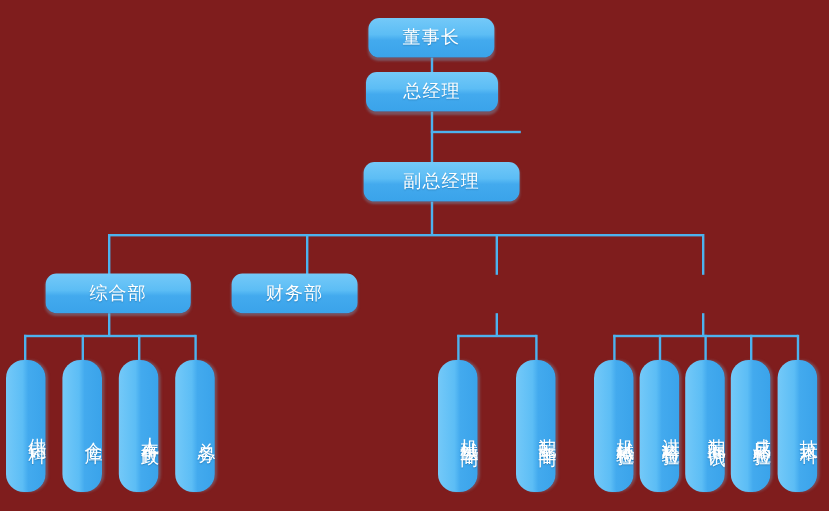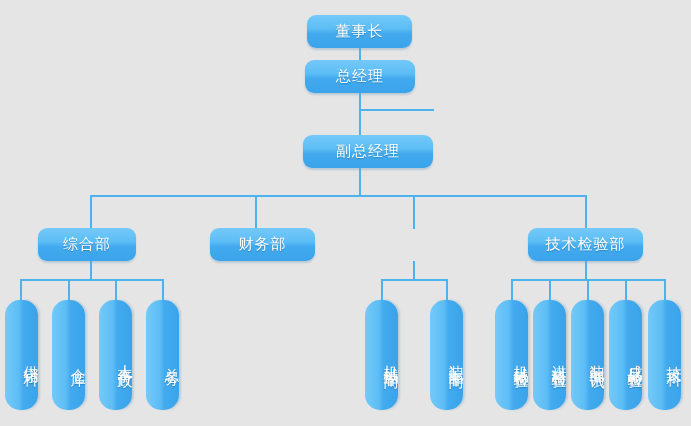--- a/index.html
+++ b/index.html
@@ -12,21 +12,21 @@
     height: 426px;
     background: #ffffff;
     font-family: "DejaVu Sans", "Liberation Sans", sans-serif;
     overflow: hidden;
   }
 
   #chart {
     position: relative;
     width: 691px;
     height: 426px;
-    background: #e5e5e5;
+    background: #7f1d1d;
   }
 
   
   .line {
     position: absolute;
     background: #4DB2EE;
   }
   .line.v { width: 2px; }
   .line.h { height: 2px; }
 
@@ -126,26 +126,25 @@
   <div class="line v" style="left:625px; top:279px; height:22px;"></div>
   <div class="line v" style="left:664px; top:279px; height:22px;"></div>
 
   <div class="node exec" style="left:307px; top:15px; width:105px;">董事长</div>
 
   <div class="node exec" style="left:305px; top:60px; width:110px;">总经理</div>
 
 
   <div class="node exec" style="left:303px; top:135px; width:130px;">副总经理</div>
 
-  <div class="node dept" style="left:38px; top:228px; width:98px;">综合部</div>
+  <div class="node dept" style="left:38px; top:228px; width:121px;">综合部</div>
 
-  <div class="node dept" style="left:210px; top:228px; width:105px;">财务部</div>
+  <div class="node dept" style="left:193px; top:228px; width:105px;">财务部</div>
 
 
-  <div class="node dept" style="left:528px; top:228px; width:115px;">技术检验部</div>
 
   <div class="node leaf" style="left:5px; top:300px; height:110px;">供销科</div>
 
   <div class="node leaf" style="left:52px; top:300px; height:110px;">仓库</div>
 
   <div class="node leaf" style="left:99px; top:300px; height:110px;">人事行政</div>
 
   <div class="node leaf" style="left:146px; top:300px; height:110px;">总务</div>
 
   <div class="node leaf" style="left:365px; top:300px; height:110px;">机械车间</div>

